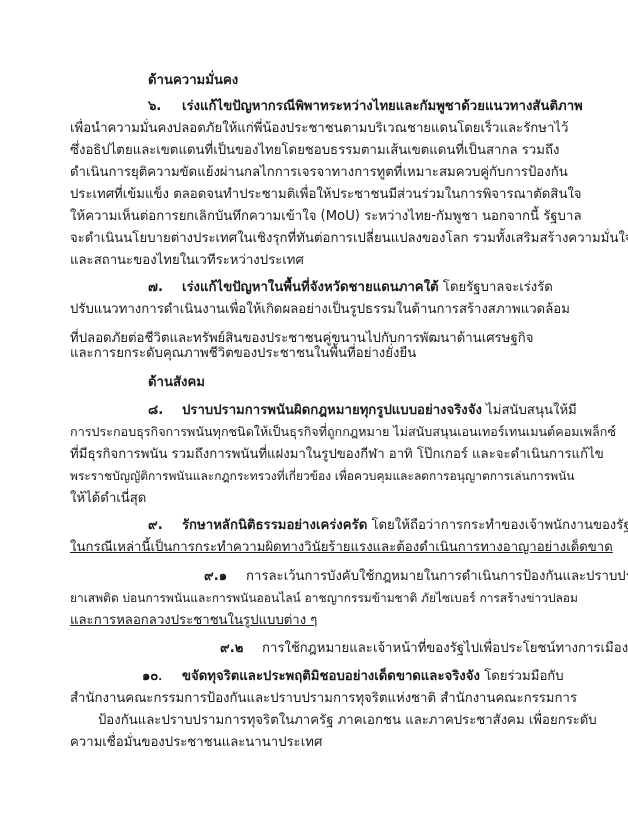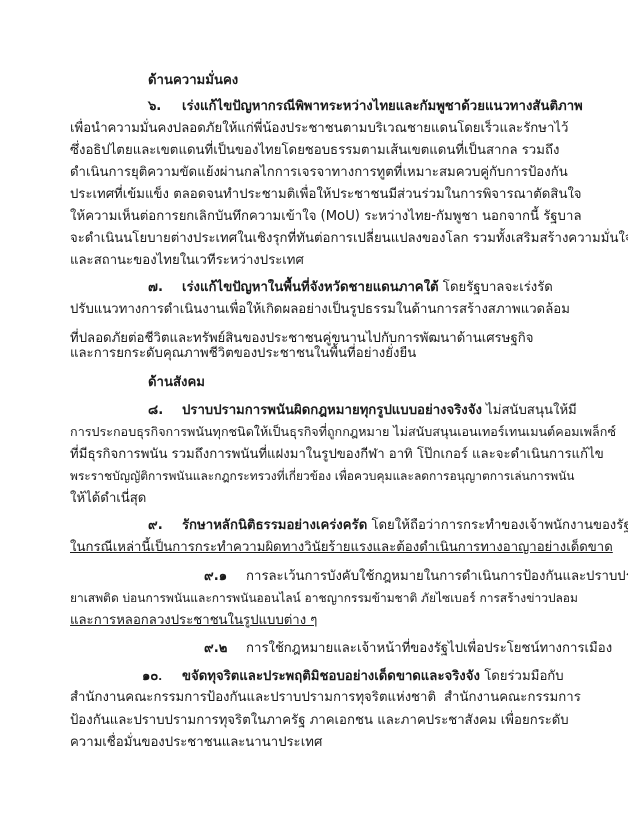--- a/index.html
+++ b/index.html
@@ -52,23 +52,23 @@
   </div>
   <div class="line" style="top:537px;text-decoration:underline;">ในกรณีเหล่านี้เป็นการกระทำความผิดทางวินัยร้ายแรงและต้องดำเนินการทางอาญาอย่างเด็ดขาด</div>
 
   <div class="line" style="top:566px;left:134px;">
     <span class="num" style="width:42px;">๙.๑</span><span>การละเว้นการบังคับใช้กฎหมายในการดำเนินการป้องกันและปราบปราม</span>
   </div>
   <div class="line justify" style="top:588px;font-size:12px;">ยาเสพติด บ่อนการพนันและการพนันออนไลน์ อาชญากรรมข้ามชาติ ภัยไซเบอร์ การสร้างข่าวปลอม</div>
   <div class="line" style="top:610px;text-decoration:underline;">และการหลอกลวงประชาชนในรูปแบบต่าง ๆ</div>
 
   <div class="line" style="top:638px;left:134px;">
-    <span class="num" style="width:42px;">๙.๒</span><span>การใช้กฎหมายและเจ้าหน้าที่ของรัฐไปเพื่อประโยชน์ทางการเมือง</span>
+    <span class="num" style="width:42px;margin-left:16px;">๙.๒</span><span>การใช้กฎหมายและเจ้าหน้าที่ของรัฐไปเพื่อประโยชน์ทางการเมือง</span>
   </div>
 
   <div class="line" style="top:666px;left:72px;">
     <span class="num" style="width:40px;font-family:Liberation Serif, serif;">๑๐.</span><span class="b">ขจัดทุจริตและประพฤติมิชอบอย่างเด็ดขาดและจริงจัง</span><span> โดยร่วมมือกับ</span>
   </div>
-  <div class="line justify" style="top:688px;font-family:Liberation Mono, monospace;">สำนักงานคณะกรรมการป้องกันและปราบปรามการทุจริตแห่งชาติ สำนักงานคณะกรรมการ</div>
-  <div class="line justify" style="top:710px;">ป้องกันและปราบปรามการทุจริตในภาครัฐ ภาคเอกชน และภาคประชาสังคม เพื่อยกระดับ</div>
+  <div class="line justify" style="top:688px;">สำนักงานคณะกรรมการป้องกันและปราบปรามการทุจริตแห่งชาติ สำนักงานคณะกรรมการ</div>
+  <div class="line justify" style="top:710px;margin-left:28px;">ป้องกันและปราบปรามการทุจริตในภาครัฐ ภาคเอกชน และภาคประชาสังคม เพื่อยกระดับ</div>
   <div class="line" style="top:732px;">ความเชื่อมั่นของประชาชนและนานาประเทศ</div>
 
 </div>
 
 </body></html>

